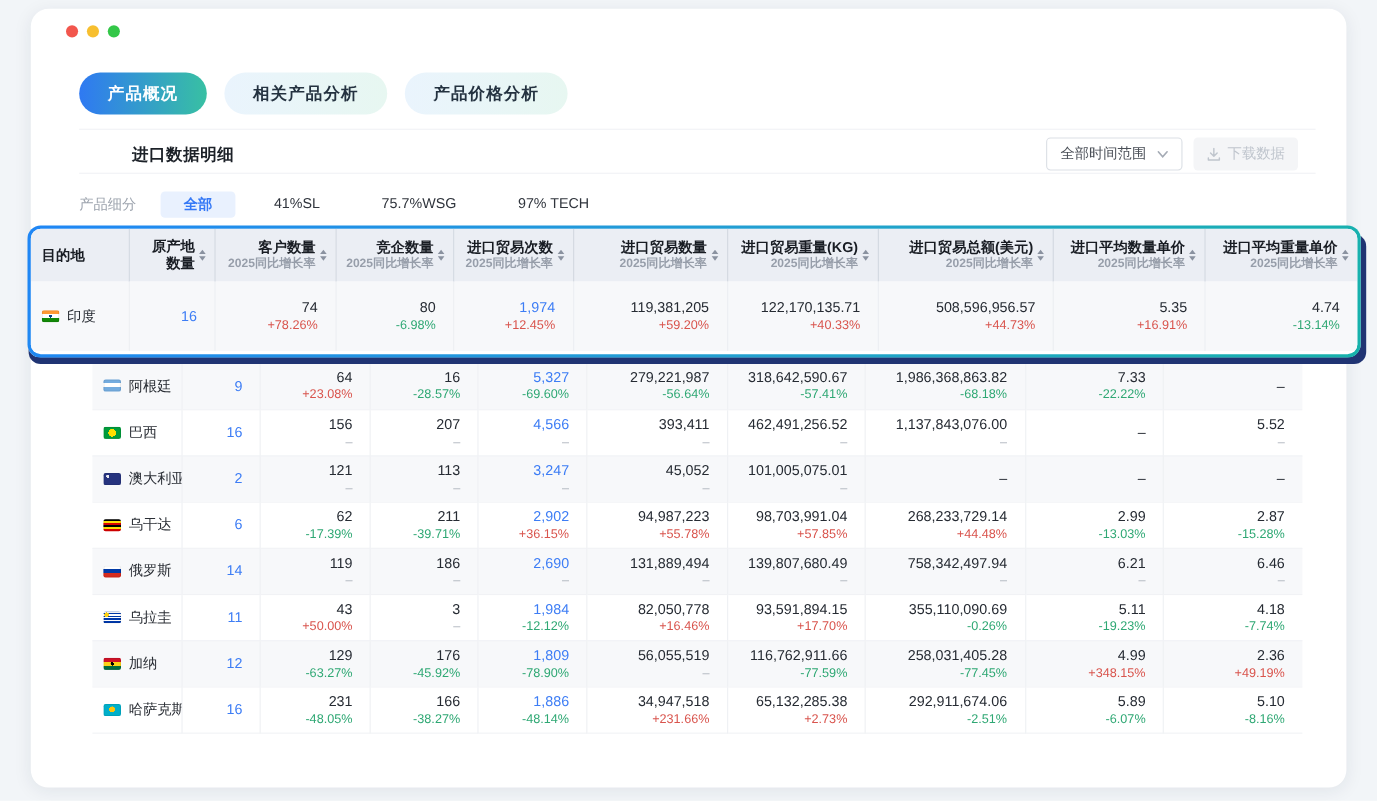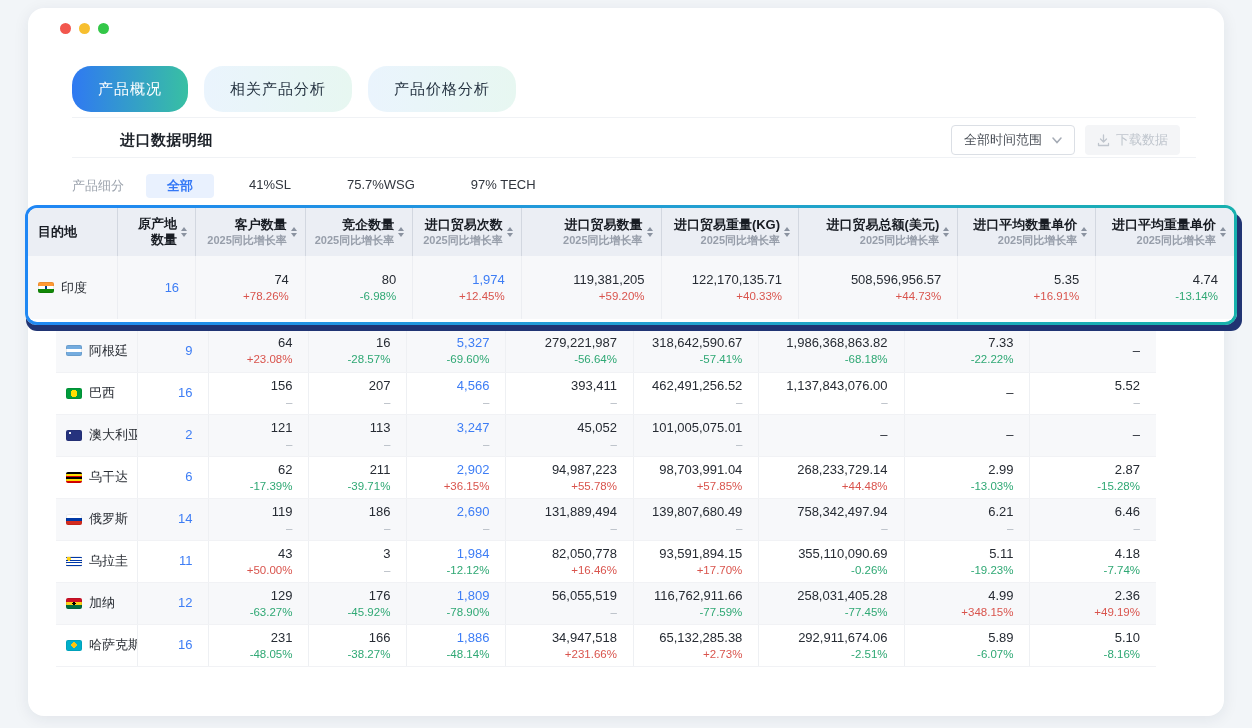--- a/index.html
+++ b/index.html
@@ -15,23 +15,23 @@
     background:#ffffff; border-radius:16px;
     box-shadow:0 3px 16px rgba(25,40,70,.08);
   }
   
   .traffic { position:absolute; top:15px; left:32px; display:flex; gap:8px; }
   .dot { width:11px; height:11px; border-radius:50%; }
 
   
   .tabs { position:absolute; top:58px; left:44px; display:flex; gap:16px; }
   .tab {
-    height:46px; padding:0 26px; border-radius:19px;
+    height:38px; padding:0 26px; border-radius:19px;
     display:flex; align-items:center; justify-content:center;
-    font-size:15px; font-weight:normal; color:#243240; cursor:pointer;
+    font-size:15px; font-weight:bold; color:#243240; cursor:pointer;
     background:linear-gradient(90deg,#eaf4fd 0%,#e7f7f1 100%);
     letter-spacing:1px;
   }
   .tab.active {
     background:linear-gradient(90deg,#2f79f2 0%,#38c0a3 100%);
     color:#ffffff;
   }
 
   .divider { position:absolute; left:44px; right:28px; height:1px; background:#f0f2f5; }
   .div1 { top:109px; } .div2 { top:149px; }
@@ -101,21 +101,21 @@
   .th-text { display:flex; flex-direction:column; align-items:flex-end; }
   .thw.left .th-text { align-items:flex-start; }
   .th-title { white-space:pre-line; font-weight:bold; font-size:13px; color:#181c23; text-align:right; line-height:16px; }
   .th-sub { font-size:11px; color:#979eaa; line-height:14px; }
   .sort { display:inline-flex; flex-direction:column; gap:2px; cursor:pointer; }
   .sort i { width:0; height:0; border-left:3.5px solid transparent; border-right:3.5px solid transparent; }
   .sort .up-tri { border-bottom:4px solid #8a92a0; }
   .sort .dn-tri { border-top:4px solid #8a92a0; }
 
   
-  .rows-wrap { position:absolute; top:322px; left:28px; width:1100px; }
+  .rows-wrap { position:absolute; top:322px; left:56px; width:1100px; }
   .rows-table td { height:42px; border-right:1px solid #eef0f3; border-bottom:1px solid #f1f2f5; }
   .rows-table td:last-child { border-right:none; }
   .rows-table tr:nth-child(odd) td { background:#f7f8fa; }
   .rows-table tr:nth-child(even) td { background:#ffffff; }
 
   .icon-svg { display:block; }
 </style>
 </head>
 <body>
 

